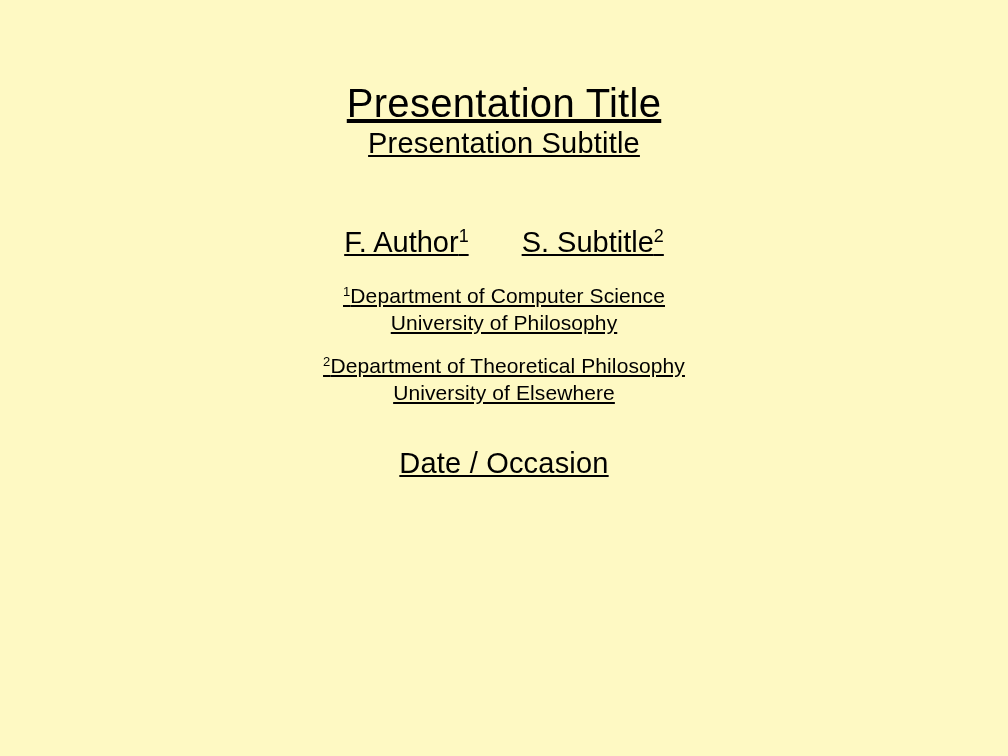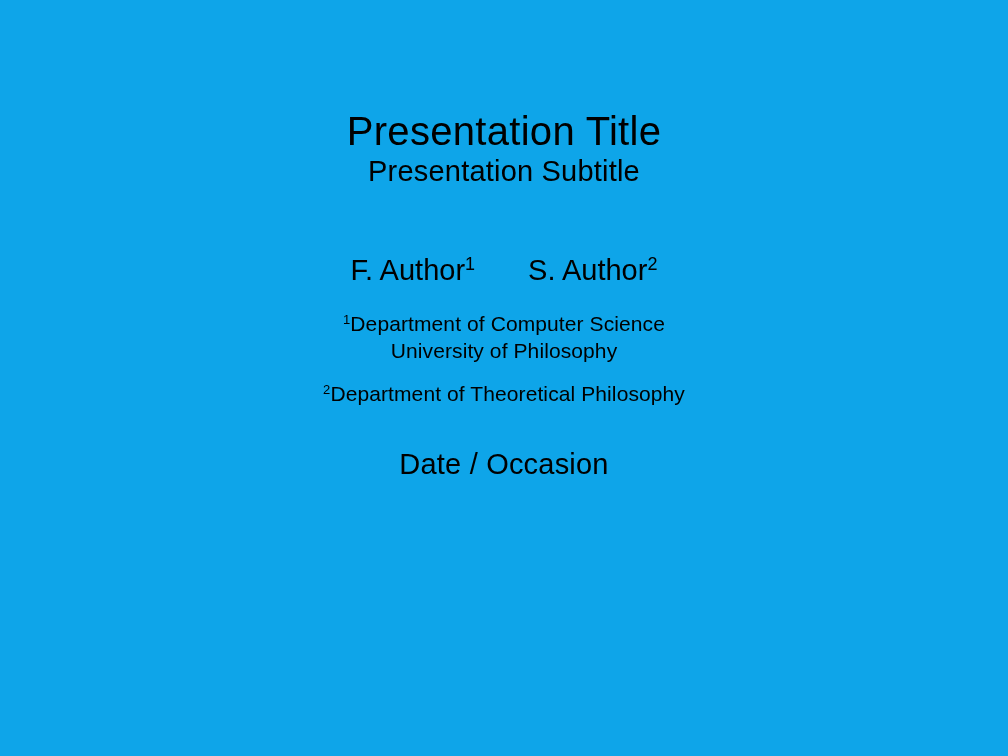--- a/index.html
+++ b/index.html
@@ -4,27 +4,28 @@
 <style>
   html, body {
     margin: 0;
     padding: 0;
     background: #ffffff;
   }
   .slide {
     position: relative;
     width: 1008px;
     height: 756px;
-    background: #0ea5e9;
+    background: #fef9c3;
     color: #000000;
     font-family: "Liberation Sans", "DejaVu Sans", sans-serif;
     text-align: center;
     box-sizing: border-box;
-    padding-top: 108px;
+    padding-top: 80px;
     overflow: hidden;
+    text-decoration: underline;
   }
   .title {
     font-size: 40px;
     line-height: 1.15;
     font-weight: 400;
     letter-spacing: 0.3px;
   }
   .subtitle {
     font-size: 29px;
     line-height: 1.2;
@@ -64,27 +65,28 @@
 <body>
 
 <div class="slide">
 
   <div class="title">Presentation Title</div>
 
   <div class="subtitle">Presentation Subtitle</div>
 
   <div class="authors">
     <span class="author"><span>F. Author</span><sup class="fnmark">1</sup></span>
-    <span class="author"><span>S. Author</span><sup class="fnmark">2</sup></span>
+    <span class="author"><span>S. Subtitle</span><sup class="fnmark">2</sup></span>
   </div>
 
   <div class="institute">
     <div class="inst-line"><sup class="fnmark">1</sup><span>Department of Computer Science</span></div>
     <div class="inst-line">University of Philosophy</div>
   </div>
 
   <div class="institute">
     <div class="inst-line"><sup class="fnmark">2</sup><span>Department of Theoretical Philosophy</span></div>
+    <div class="inst-line">University of Elsewhere</div>
   </div>
 
   <div class="date">Date / Occasion</div>
 
 </div>
 
 </body></html>

